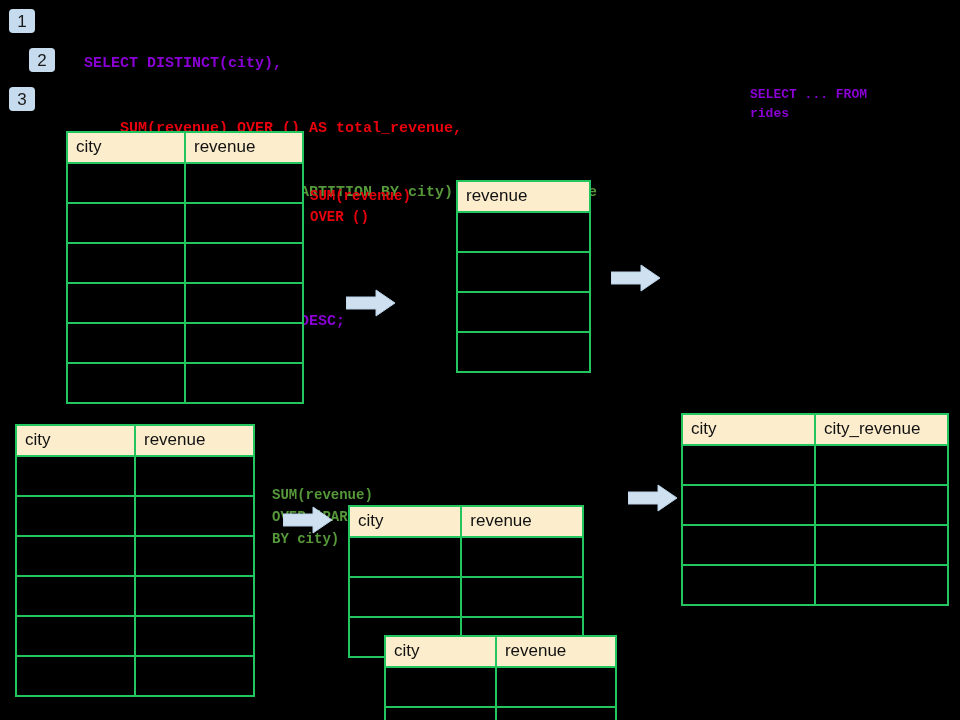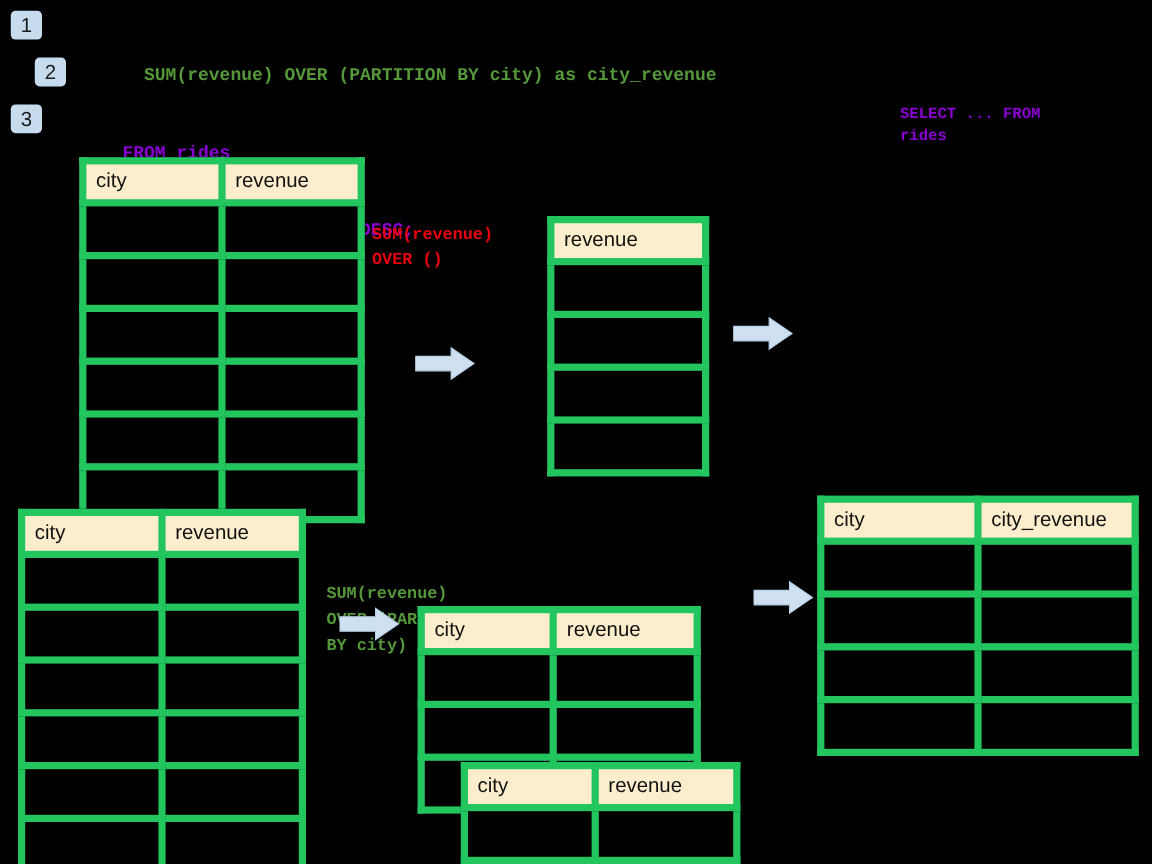--- a/index.html
+++ b/index.html
@@ -66,21 +66,21 @@
   #annot-sum-over-part  { left: 272px; top: 436px; color: #55983a; font-size: 14px; line-height: 22px; }
 
   
   .tbl {
     position: absolute;
     border-collapse: collapse;
     table-layout: fixed;
     background: #000000;
   }
   .tbl th, .tbl td {
-    border: 6px solid #22c55e;
+    border: 2px solid #22c55e;
     padding: 0;
     margin: 16px;
   }
   .tbl th {
     background: #fceecd;
     color: #111111;
     font-family: "Liberation Sans", sans-serif;
     font-size: 17px;
     font-weight: normal;
     text-align: left;
@@ -119,20 +119,22 @@
   #arrow-4 { left: 628px; top: 483px; }
 </style>
 </head>
 <body>
 
 <div class="badge" id="badge-1">1</div>
 <div class="badge" id="badge-2">2</div>
 <div class="badge" id="badge-3">3</div>
 
 <div class="code">
+  <span class="ln c-purple">SELECT DISTINCT(city),</span>
+  <span class="ln c-red">    SUM(revenue) OVER () AS total_revenue,</span>
   <span class="ln c-green">    SUM(revenue) OVER (PARTITION BY city) as city_revenue</span>
   <span class="ln c-purple">  FROM rides</span>
   <span class="ln c-purple">  ORDER by city_revenue DESC;</span>
 </div>
 
 <div class="annot" id="annot-select">SELECT ... FROM
 rides</div>
 <div class="annot" id="annot-sum-over-empty">SUM(revenue)
 OVER ()</div>
 <div class="annot" id="annot-sum-over-part">SUM(revenue)

